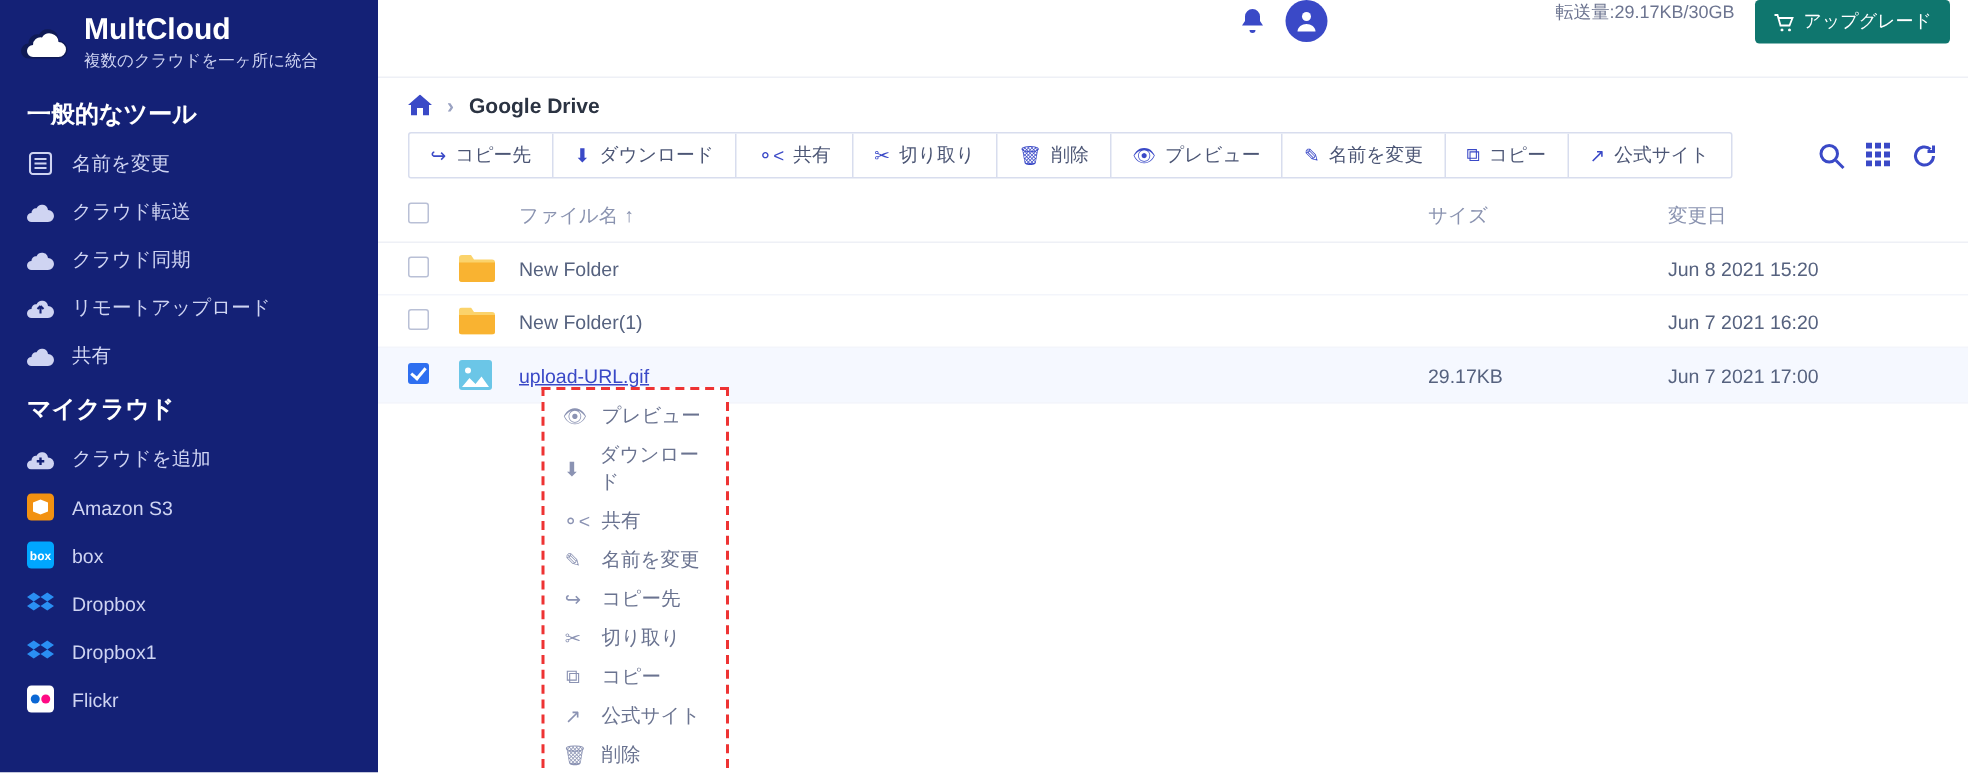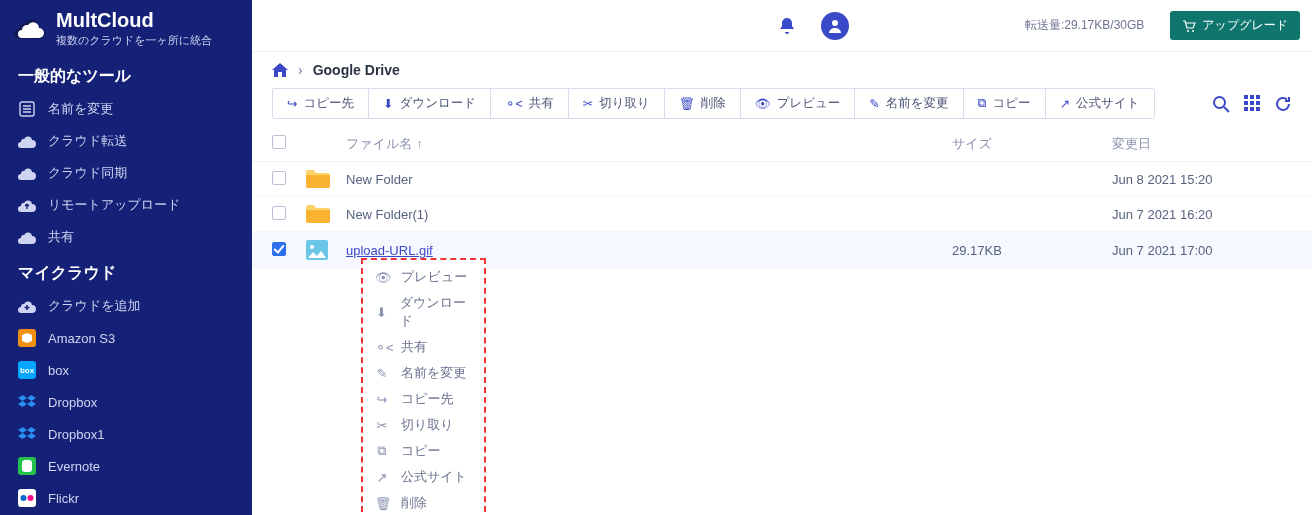--- a/index.html
+++ b/index.html
@@ -20,21 +20,21 @@
 
   
   .sq { width: 18px; height: 18px; border-radius: 3px; display: inline-flex; align-items: center; justify-content: center; font-size: 9px; font-weight: 700; color: #fff; }
   .s3 { background: #f29111; }
   .box { background: #00a6ff; font-size: 8px; }
   .en  { background: #25c34b; }
   .fk  { background: #fff; color: #000; }
 
   
   .main { flex: 1; background: #fff; display: flex; flex-direction: column; min-width: 0; }
-  .topbar { height: 52px; display: flex; align-items: center; justify-content: flex-end; gap: 20px; padding: 0 12px 0 20px; border-bottom: 1px solid #eef0f6; }
+  .topbar { height: 52px; display: flex; align-items: flex-start; justify-content: flex-end; gap: 8px; padding: 0 12px 0 20px; border-bottom: 1px solid #eef0f6; }
   .bell, .avatar { width: 28px; height: 28px; border-radius: 50%; display: inline-flex; align-items: center; justify-content: center; }
   .bell { color: #3a49c7; }
   .avatar { background: #3a49c7; color: #fff; }
   .quota { font-size: 12px; color: #6c7490; padding: 0 6px; }
   .upgrade { background: #0f766e; color: #fff; border: none; border-radius: 3px; padding: 6px 12px; font-size: 12px; display: inline-flex; align-items: center; gap: 6px; cursor: pointer; }
 
   .crumbs { display: flex; align-items: center; gap: 10px; padding: 10px 20px; color: #2b3342; font-weight: 700; font-size: 14px; }
   .crumbs .home { color: #3a49c7; }
 
   .toolbar-row { display: flex; align-items: center; padding: 0 6px 0 0; }
@@ -171,30 +171,20 @@
         </span>
       <span class="lbl">Dropbox</span>
     </div>
     <div class="nav-item">
       <span class="ic">
           <svg width="18" height="16" viewBox="0 0 18 16" fill="#2a8ff3">
             <path d="M4.5 1L0 4l4.5 3L9 4zM13.5 1L9 4l4.5 3L18 4zM4.5 7L0 10l4.5 3L9 10zM13.5 7L9 10l4.5 3L18 10z"></path>
           </svg>
         </span>
       <span class="lbl">Dropbox1</span>
-    </div>
-    <div class="nav-item">
-      <span class="ic">
-          <span class="sq en">
-            <svg width="10" height="12" viewBox="0 0 10 12" fill="#fff">
-              <path d="M2 0h5c2 0 3 1 3 3v6c0 2-1 3-3 3H3c-2 0-3-1-3-3V2l2-2z"></path>
-            </svg>
-          </span>
-        </span>
-      <span class="lbl">Evernote</span>
     </div>
     <div class="nav-item">
       <span class="ic">
           <span class="sq fk">
             <svg width="14" height="8" viewBox="0 0 14 8">
               <circle cx="3.5" cy="4" r="3" fill="#0b67d4"></circle>
               <circle cx="10.5" cy="4" r="3" fill="#ff0a84"></circle>
             </svg>
           </span>
         </span>

